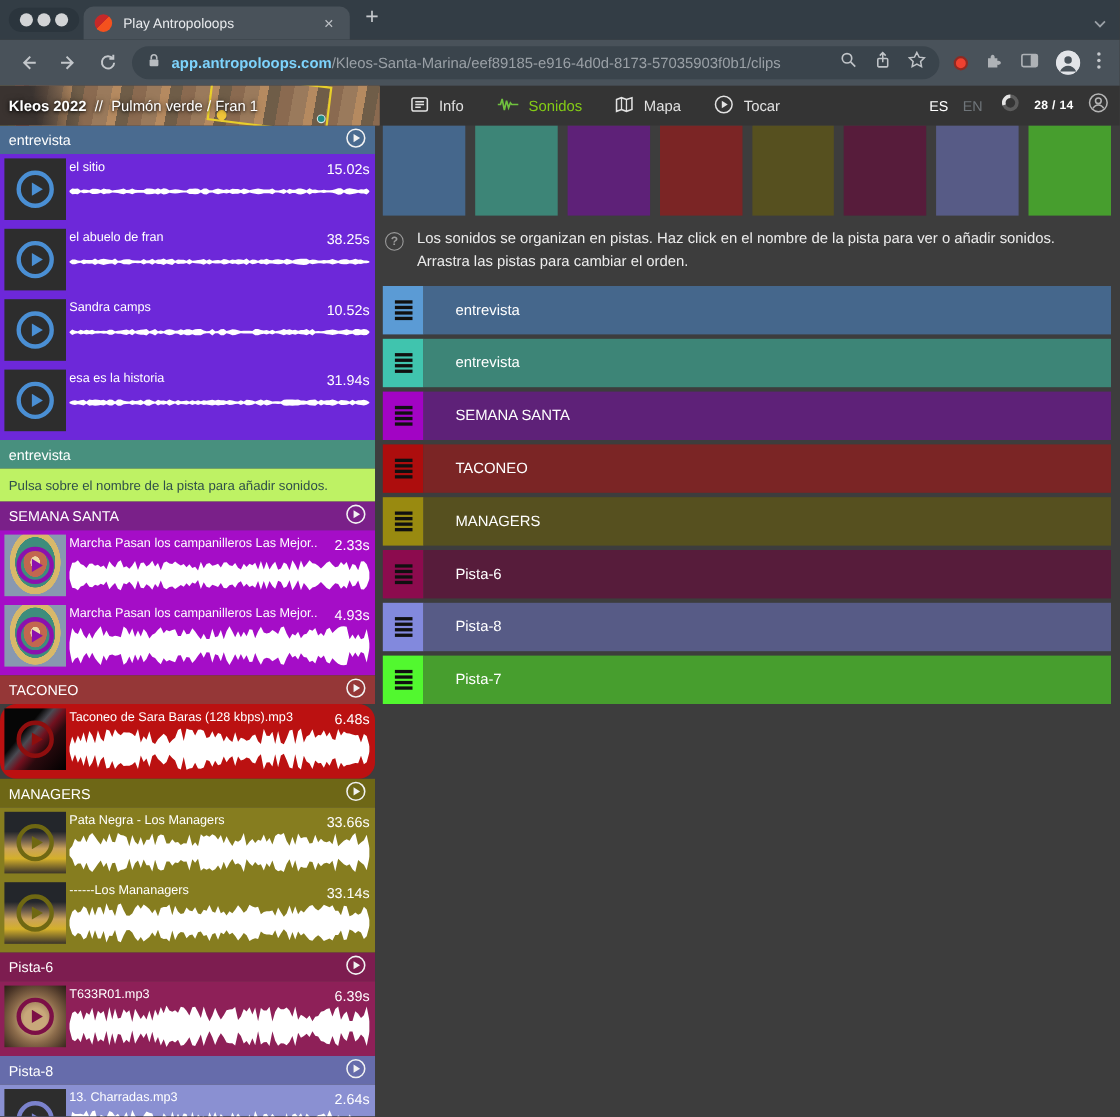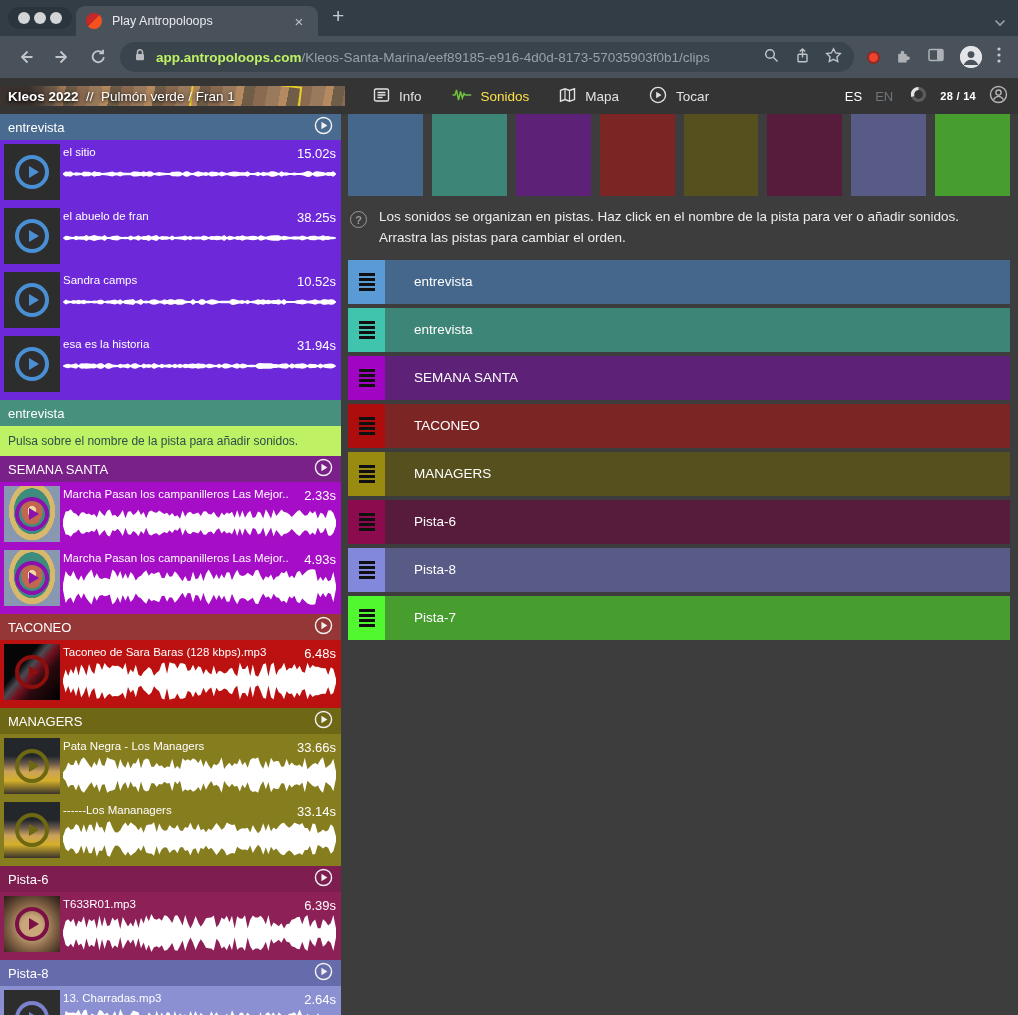--- a/index.html
+++ b/index.html
@@ -18,48 +18,48 @@
   .tabtitle { color:#e8eaed; font-size:12.5px; margin-left:10px; flex:1; white-space:nowrap; overflow:hidden; }
   .tabclose { color:#bdc1c6; font-size:15px; width:18px; text-align:center; cursor:default; }
   .newtab { position:absolute; left:332px; top:4px; color:#c6c9cd; font-size:21px; font-weight:300; }
   .tabchev { position:absolute; right:12px; top:13px; }
 
   .toolbar { height:42px; background:#49525a; display:flex; align-items:center; padding-left:12px; }
   .navbtn { width:28px; height:28px; display:flex; align-items:center; justify-content:center; flex:none; }
   .urlpill { margin-left:8px; width:734px; height:30px; background:#3a444c; border-radius:15px;
              display:flex; align-items:center; padding:0 12px; flex:none; }
   .urltext { font-size:13.5px; white-space:nowrap; overflow:hidden; flex:1; margin-left:8px; }
-  .urlhost { color:#bef264; font-weight:bold; }
+  .urlhost { color:#7dd3fc; font-weight:bold; }
   .urlpath { color:#9aa0a6; }
   .pillicons { display:flex; gap:14px; align-items:center; margin-left:8px; }
   .baricons { display:flex; gap:15px; align-items:center; margin-left:13px; }
   .reddot { width:13px; height:13px; border-radius:50%; background:#ef4130; border:2px solid #8e2a22; }
   .avatar { width:22px; height:22px; border-radius:50%; overflow:hidden; background:#e2e4e8; position:relative; }
 
   
   .app-header { height:36px; background:#343434; display:flex; align-items:center; }
-  .banner { width:345px; height:20px; position:relative; overflow:hidden; flex:none;
+  .banner { width:345px; height:36px; position:relative; overflow:hidden; flex:none;
             background:
               linear-gradient(90deg,#24402a 0 14px,#6e2a26 14px 26px,rgba(0,0,0,0) 26px 90px),
               repeating-linear-gradient(100deg,#9a7a5c 0 13px,#b58a60 13px 21px,#6f5d48 21px 32px,#8a6a50 32px 44px),
               #8a6a50; }
   .banner::before { content:""; position:absolute; left:0; top:0; width:90px; height:36px;
             background:linear-gradient(80deg,#3a3330 0 35%,rgba(58,51,48,0) 80%); }
   .poly { position:absolute; left:190px; top:-6px; width:110px; height:44px;
           border:2px solid #e8cf2a; transform:rotate(7deg); }
   .pin { position:absolute; left:197px; top:22px; width:9px; height:9px; border-radius:50% 50% 50% 0;
          background:#f0c53a; transform:rotate(-45deg); }
   .dot-teal { position:absolute; left:288px; top:26px; width:8px; height:8px; border-radius:50%;
          background:#1f8c86; border:1.5px solid #d8e8e8;}
   .banner-text { position:absolute; left:8px; top:50%; transform:translateY(-50%); color:#fff;
          font-size:13.5px; white-space:nowrap; text-shadow:0 1px 3px rgba(0,0,0,.9), 0 0 6px rgba(0,0,0,.5); }
   .banner-text b { font-weight:bold; }
   .appnav { display:flex; align-items:center; gap:30px; margin-left:28px; }
   .nav-item { display:flex; align-items:center; gap:9px; color:#e2e2e2; font-size:13.5px; cursor:default; }
-  .nav-item.active { color:#fde047; }
+  .nav-item.active { color:#84cc16; }
   .hdr-right { margin-left:auto; display:flex; align-items:center; gap:13px; padding-right:10px; }
   .lang { font-size:13px; }
   .lang.on { color:#ffffff; } .lang.off { color:#6f757a; }
   .counter { color:#fff; font-size:11px; font-weight:bold; letter-spacing:.3px; }
 
   
   .content { display:flex; height:901px; }
   .sidebar { width:341px; flex:none; overflow:hidden; }
   .main { flex:1; overflow:hidden; padding:0 8px 0 7px; }
 
@@ -332,21 +332,21 @@
         </div>
       </div>
       <div class="section">
         <div class="shead" style="background: rgb(149, 55, 55);">
           <span>TACONEO</span>
           <span><svg width="19" height="19" viewBox="0 0 20 20">
               <circle cx="10" cy="10" r="8.5" fill="none" stroke="#f2f2f2" stroke-width="1.5"></circle>
               <path d="M7.8 6.1 L14.1 10 L7.8 13.9 Z" fill="#f2f2f2"></path>
             </svg></span>
         </div>
-        <div class="clips" style="background: rgb(187, 17, 17);">
+        <div class="clips" style="background: rgb(187, 17, 17); border-radius: 15px;">
           <div class="clip">
             <div class="thumb thumb-flamenco">
               <span class="pov" style="color: rgb(142, 14, 14);"></span>
             </div>
             <span class="ctitle">Taconeo de Sara Baras (128 kbps).mp3</span>
             <span class="cdur">6.48s</span>
             <span class="cwave "><svg viewBox="0 0 300 100" preserveAspectRatio="none" width="100%" height="100%">
                 <polygon fill="#ffffff" points="0,44.8 2.9,19.8 5.7,37.1 8.6,17.6 11.4,31.1 14.3,9.7 17.1,35.2 20,6.9 22.9,17.6 25.7,35.8 28.6,5.1 31.4,23.9 34.3,31.6 37.1,3.3 40,5.5 42.9,21.3 45.7,2.6 48.6,11.8 51.4,16.7 54.3,9.4 57.1,10.2 60,10.1 62.9,13.0 65.7,19.2 68.6,2.1 71.4,34.4 74.3,19.1 77.1,27.7 80,7.0 82.9,33.7 85.7,37.7 88.6,26.3 91.4,20.1 94.3,13.0 97.1,19.4 100,36.2 102.9,28.5 105.7,22.7 108.6,4.1 111.4,1.0 114.3,30.9 117.1,0.6 120,3.5 122.9,4.6 125.7,17.2 128.6,3.5 131.4,3.2 134.3,6.2 137.1,23.7 140,21.3 142.9,7.5 145.7,22.3 148.6,11.5 151.4,13.8 154.3,32.0 157.1,18.6 160,27.9 162.9,33.1 165.7,9.4 168.6,32.4 171.4,22.9 174.3,25.1 177.1,30.2 180,27.6 182.9,18.2 185.7,15.3 188.6,31.0 191.4,37.5 194.3,1.6 197.1,18.1 200,18.5 202.9,8.3 205.7,37.8 208.6,6.5 211.4,34.7 214.3,38.6 217.1,24.2 220,5.8 222.9,3.5 225.7,37.9 228.6,7.3 231.4,1.0 234.3,34.3 237.1,20.1 240,15.7 242.9,2.3 245.7,23.0 248.6,16.1 251.4,16.8 254.3,5.2 257.1,19.6 260,9.9 262.9,25.7 265.7,28.1 268.6,1.8 271.4,17.2 274.3,7.9 277.1,12.2 280,12.4 282.9,14.9 285.7,16.6 288.6,16.3 291.4,34.3 294.3,14.0 297.1,18.6 300,44.0 300,56.0 297.1,81.4 294.3,86.0 291.4,65.7 288.6,83.7 285.7,83.4 282.9,85.1 280,87.6 277.1,87.8 274.3,92.1 271.4,82.8 268.6,98.2 265.7,71.9 262.9,74.3 260,90.1 257.1,80.4 254.3,94.8 251.4,83.2 248.6,83.9 245.7,77.0 242.9,97.7 240,84.3 237.1,79.9 234.3,65.7 231.4,99.0 228.6,92.7 225.7,62.1 222.9,96.5 220,94.2 217.1,75.8 214.3,61.4 211.4,65.3 208.6,93.5 205.7,62.2 202.9,91.7 200,81.5 197.1,81.9 194.3,98.4 191.4,62.5 188.6,69.0 185.7,84.7 182.9,81.8 180,72.4 177.1,69.8 174.3,74.9 171.4,77.1 168.6,67.6 165.7,90.6 162.9,66.9 160,72.1 157.1,81.4 154.3,68.0 151.4,86.2 148.6,88.5 145.7,77.7 142.9,92.5 140,78.7 137.1,76.3 134.3,93.8 131.4,96.8 128.6,96.5 125.7,82.8 122.9,95.4 120,96.5 117.1,99.4 114.3,69.1 111.4,99.0 108.6,95.9 105.7,77.3 102.9,71.5 100,63.8 97.1,80.6 94.3,87.0 91.4,79.9 88.6,73.7 85.7,62.3 82.9,66.3 80,93.0 77.1,72.3 74.3,80.9 71.4,65.6 68.6,97.9 65.7,80.8 62.9,87.0 60,89.9 57.1,89.8 54.3,90.6 51.4,83.3 48.6,88.2 45.7,97.4 42.9,78.7 40,94.5 37.1,96.7 34.3,68.4 31.4,76.1 28.6,94.9 25.7,64.2 22.9,82.4 20,93.1 17.1,64.8 14.3,90.3 11.4,68.9 8.6,82.4 5.7,62.9 2.9,80.2 0,55.2"></polygon>
               </svg></span>
           </div>

